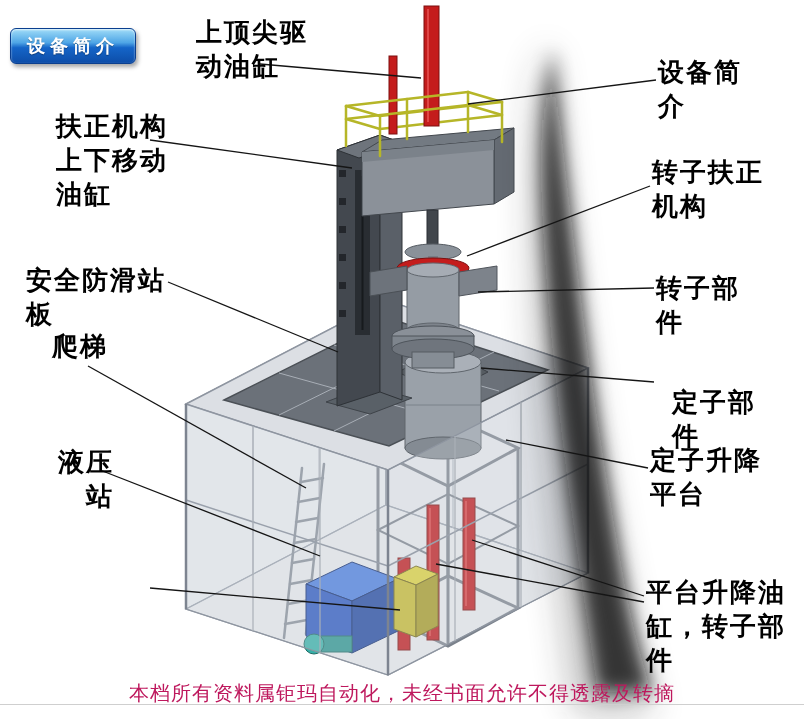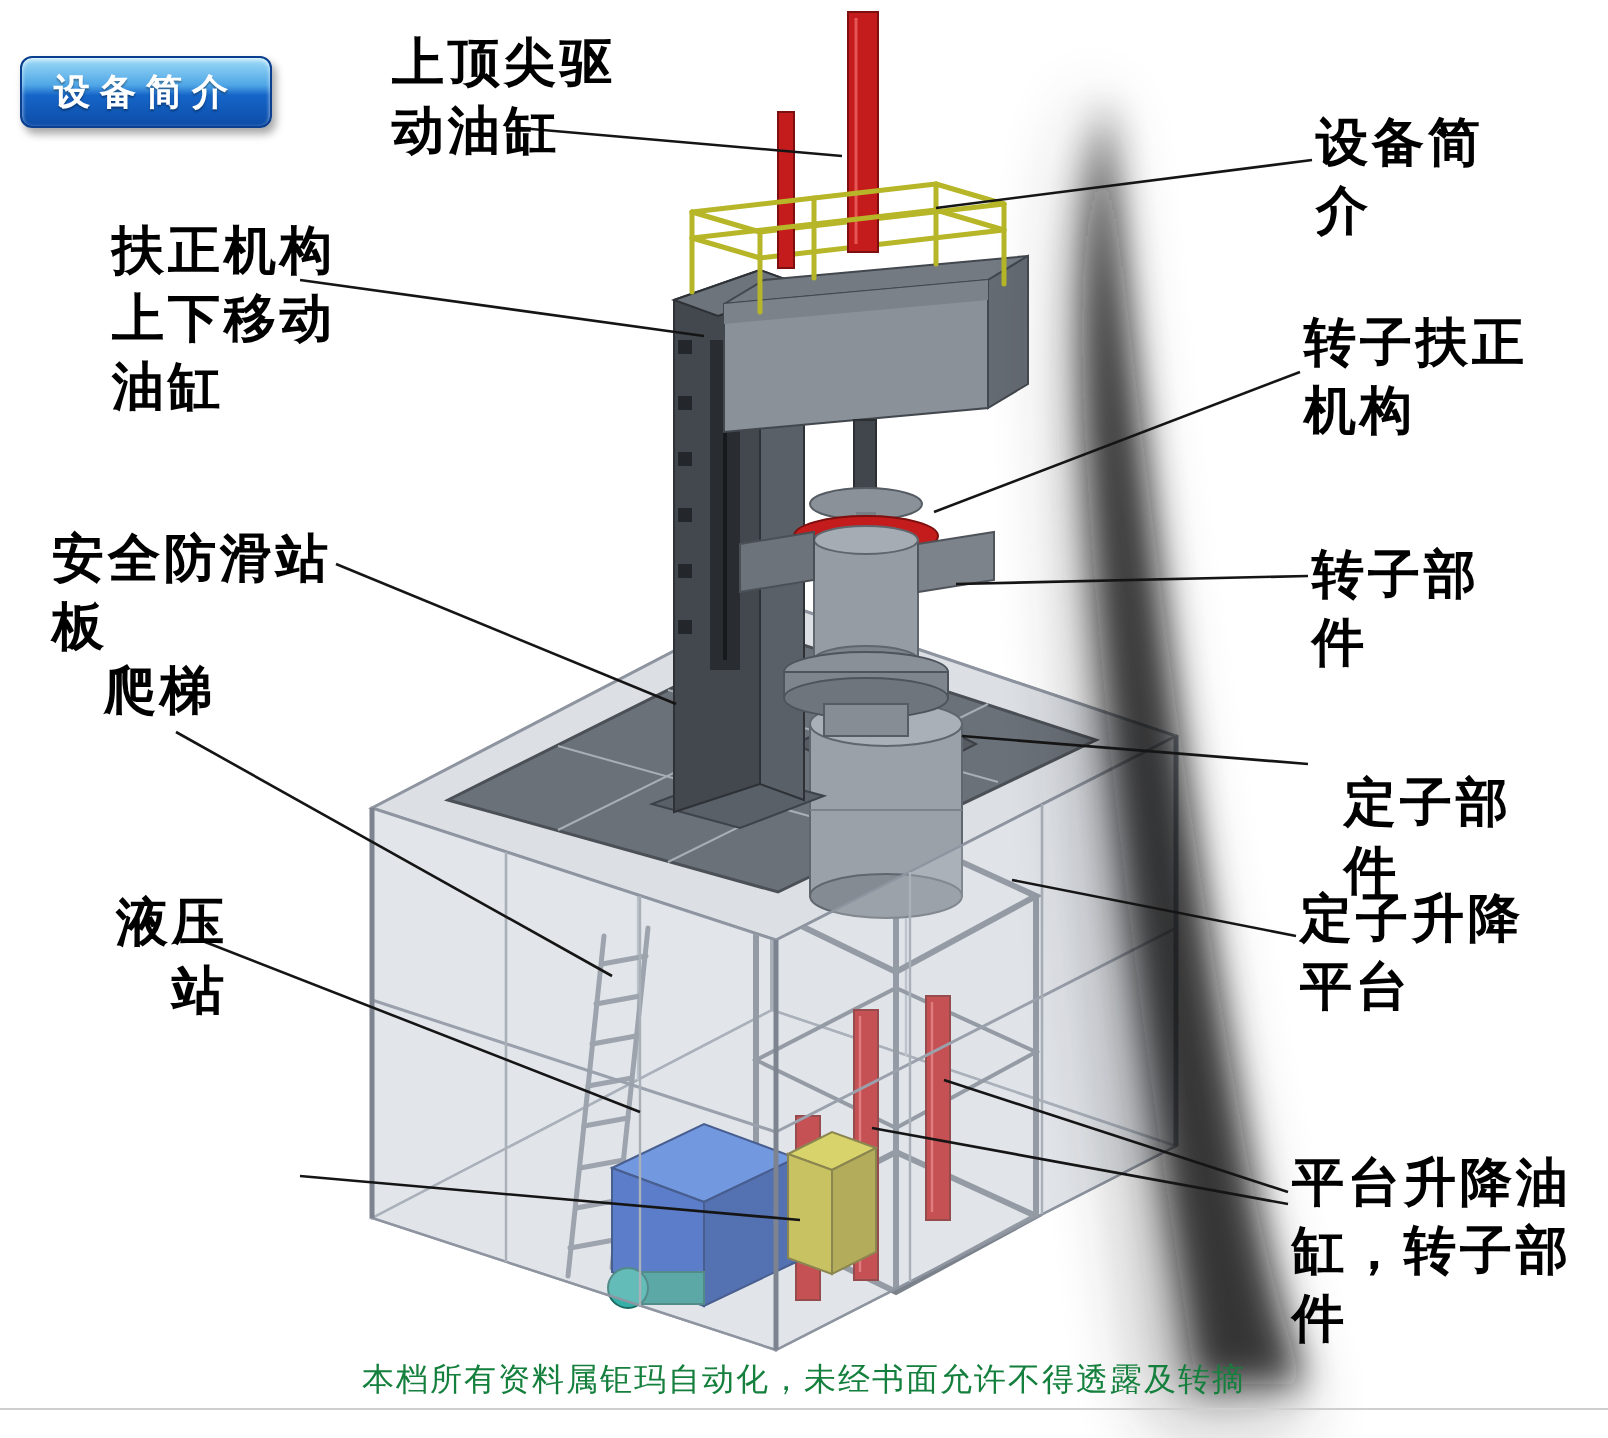--- a/index.html
+++ b/index.html
@@ -16,21 +16,21 @@
     border:1px solid #0b3f8f;border-radius:6px;
     box-shadow:2px 3px 4px rgba(0,0,0,0.35), inset 0 1px 2px rgba(255,255,255,0.75);
     text-shadow:0 1px 1px rgba(0,0,0,0.35);
   }
   .lbl{
     position:absolute;color:#000;font-size:26px;font-weight:bold;
     letter-spacing:2px;line-height:1.3;word-break:break-all;
   }
   .footer{
     position:absolute;left:0;top:680px;width:804px;text-align:center;
-    color:#15803d;font-size:16px;letter-spacing:1px;
+    color:#be185d;font-size:20px;letter-spacing:1px;
   }
   .bottom-rule{position:absolute;left:0;top:704px;width:804px;height:1px;background:#cfcfcf;}
 </style>
 </head>
 <body>
 
 <div class="page">
 
   <svg class="diagram" width="804" height="719" viewBox="0 0 804 719" xmlns="http://www.w3.org/2000/svg">
     <defs>

